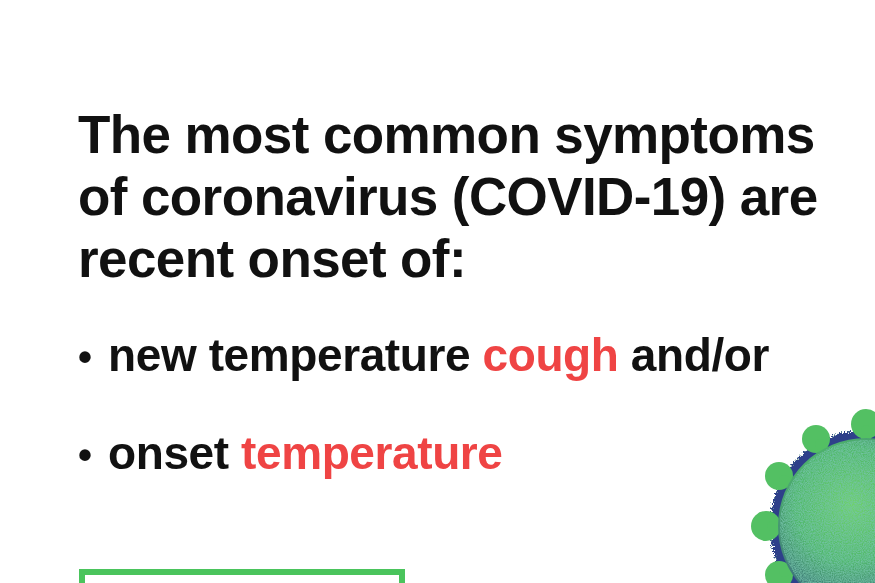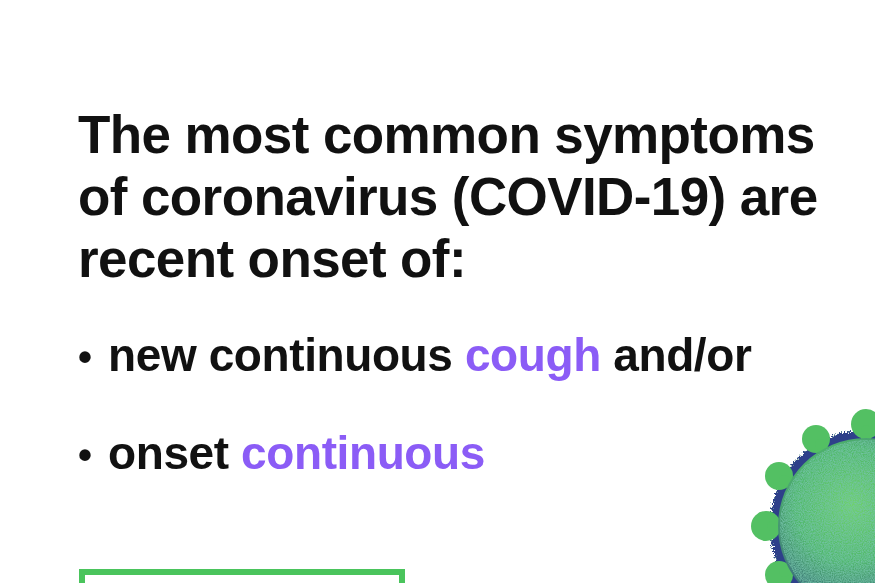--- a/index.html
+++ b/index.html
@@ -71,21 +71,21 @@
     flex: 0 0 auto;
     width: 30px;
     font-size: 40px;
     line-height: 56px;
     color: #111111;
   }
   .bullet-text {
     flex: 1 1 auto;
   }
   .hl {
-    color: #8b5cf6;
+    color: #ef4444;
   }
 
   
   .callout {
     position: absolute;
     left: 79px;
     top: 569px;
     width: 326px;
     height: 60px;
     border: 6px solid #4ac45c;
@@ -180,26 +180,26 @@
       </g>
     </svg>
   </div>
 
   <div class="headline">The most common symptoms of coronavirus (COVID-19) are recent onset of:</div>
 
   <div class="bullets">
 
     <div class="bullet-row">
       <span class="bullet-dot">•</span>
-      <span class="bullet-text"><span>new continuous </span><span class="hl">cough</span><span> and/or</span></span>
+      <span class="bullet-text"><span>new temperature </span><span class="hl">cough</span><span> and/or</span></span>
     </div>
 
     <div class="bullet-row second">
       <span class="bullet-dot">•</span>
-      <span class="bullet-text"><span>onset </span><span class="hl">continuous</span><span></span></span>
+      <span class="bullet-text"><span>onset </span><span class="hl">temperature</span><span></span></span>
     </div>
 
   </div>
 
   <div class="callout">
     <div class="callout-inner">Stay at home</div>
   </div>
 
 </div>
 

